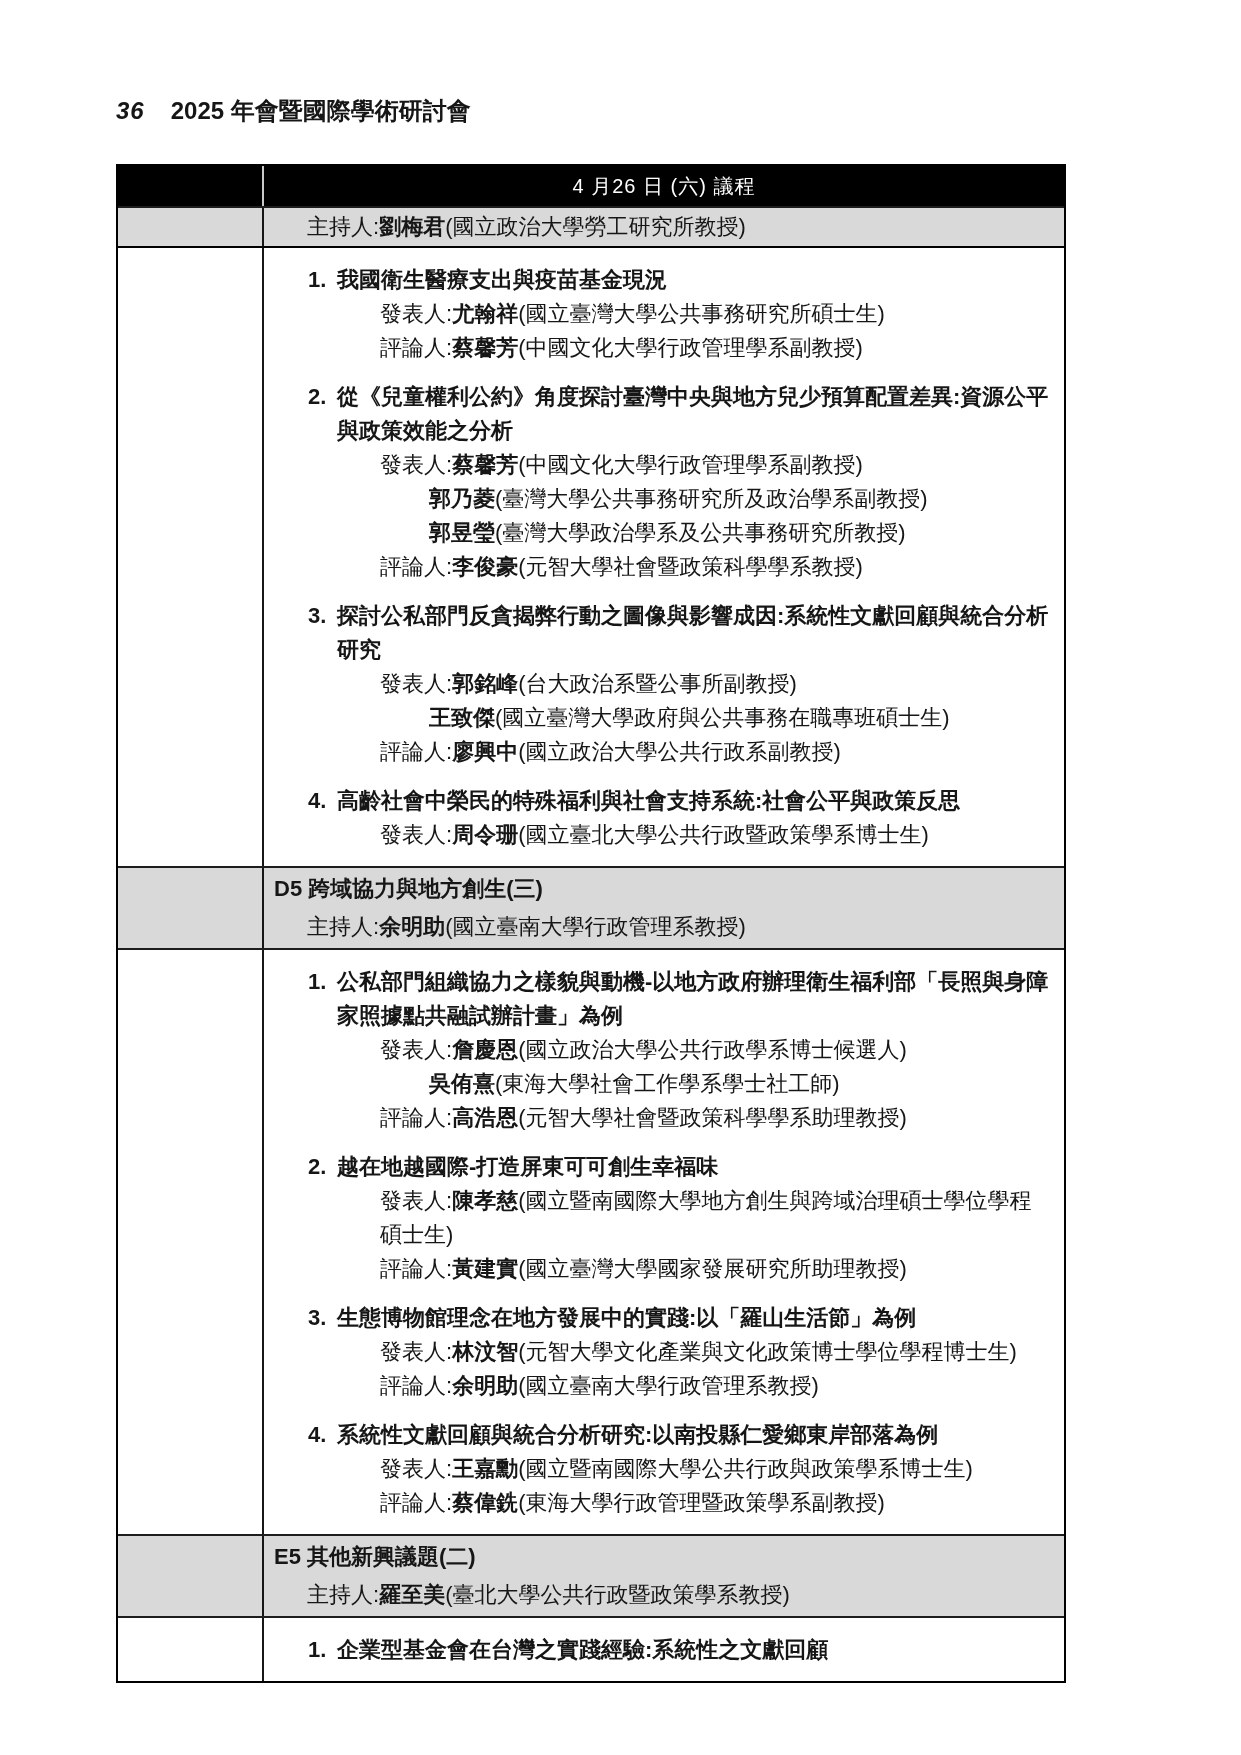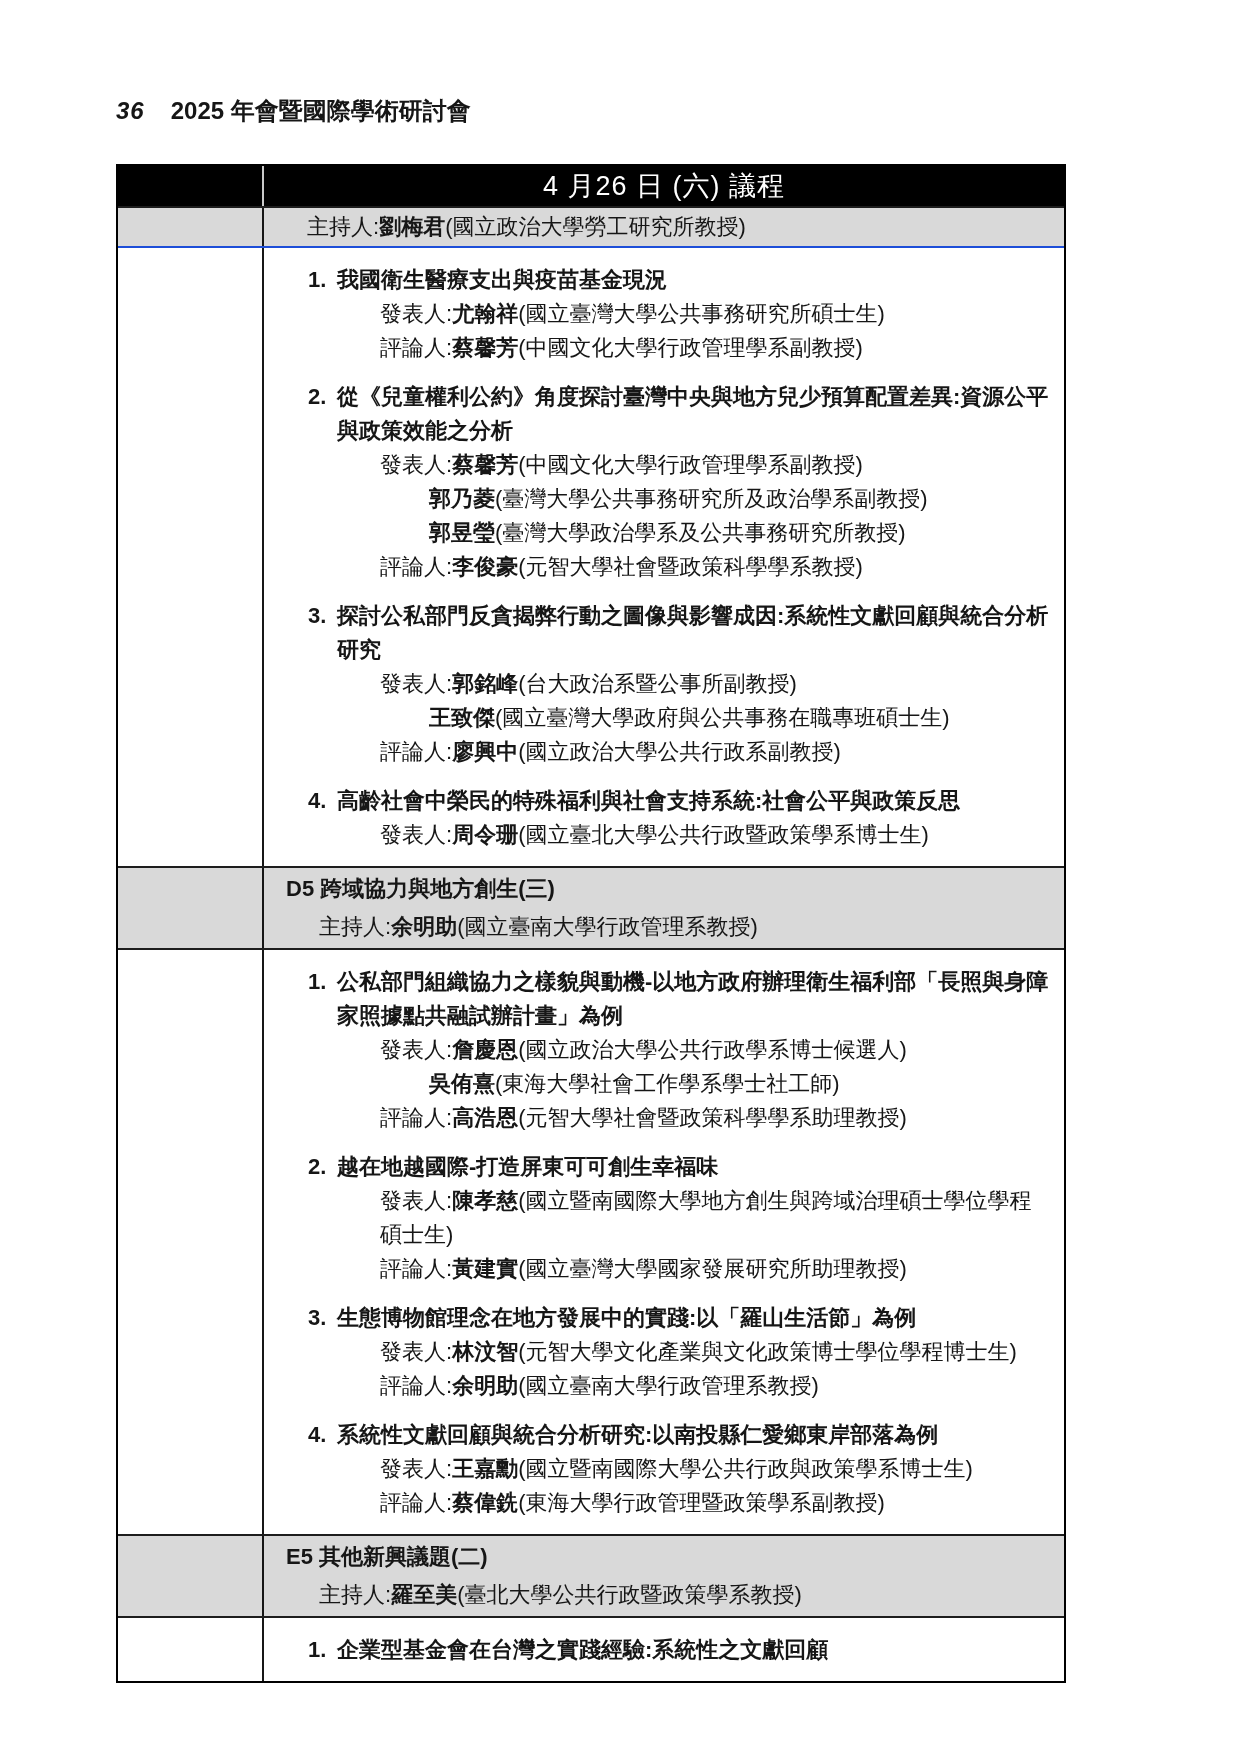--- a/index.html
+++ b/index.html
@@ -15,27 +15,27 @@
   .agenda-table{
     position:absolute;left:116px;top:164px;width:946px;
     border:2px solid #000000;background:#ffffff;
   }
   .row{display:flex;}
   .lcol{flex:0 0 144px;border-right:2px solid #161616;}
   .rcol{flex:1;min-width:0;}
 
   .row-header{background:#000000;color:#ffffff;height:40px;}
   .row-header .lcol{border-right-color:#c9c9c9;}
-  .row-header .rcol{text-align:center;font-size:27px;line-height:40px;letter-spacing:1px;}
+  .row-header .rcol{text-align:center;font-size:20px;line-height:40px;letter-spacing:1px;}
 
-  .gray-mod{background:#d9d9d9;border-top:2px solid #1d1d1d;border-bottom:2px solid #1d4ed8;}
+  .gray-mod{background:#d9d9d9;border-top:2px solid #1d1d1d;border-bottom:2px solid #000000;}
   .gray-mod .rcol{font-size:22px;line-height:38px;padding-left:43px;}
 
   .gray-block{background:#d9d9d9;border-top:2px solid #1d1d1d;border-bottom:2px solid #1d1d1d;}
-  .gray-block .rcol{font-size:22px;padding:2px 0 2px 12px;}
+  .gray-block .rcol{font-size:22px;padding:2px 0 2px 0;}
   .sec-label{padding-left:10px;line-height:38px;font-weight:700;}
   .sec-mod{padding-left:43px;line-height:38px;}
 
   .white-row .rcol{font-size:22px;padding:0 12px 14px 0;}
   .item{margin-top:15px;}
   .ititle{display:flex;font-weight:700;line-height:34px;padding-left:44px;}
   .inum{flex:0 0 29px;}
   .ittext{flex:1;min-width:0;}
   .pline{line-height:34px;padding-left:116px;}
   .pline.cont{padding-left:165px;}

